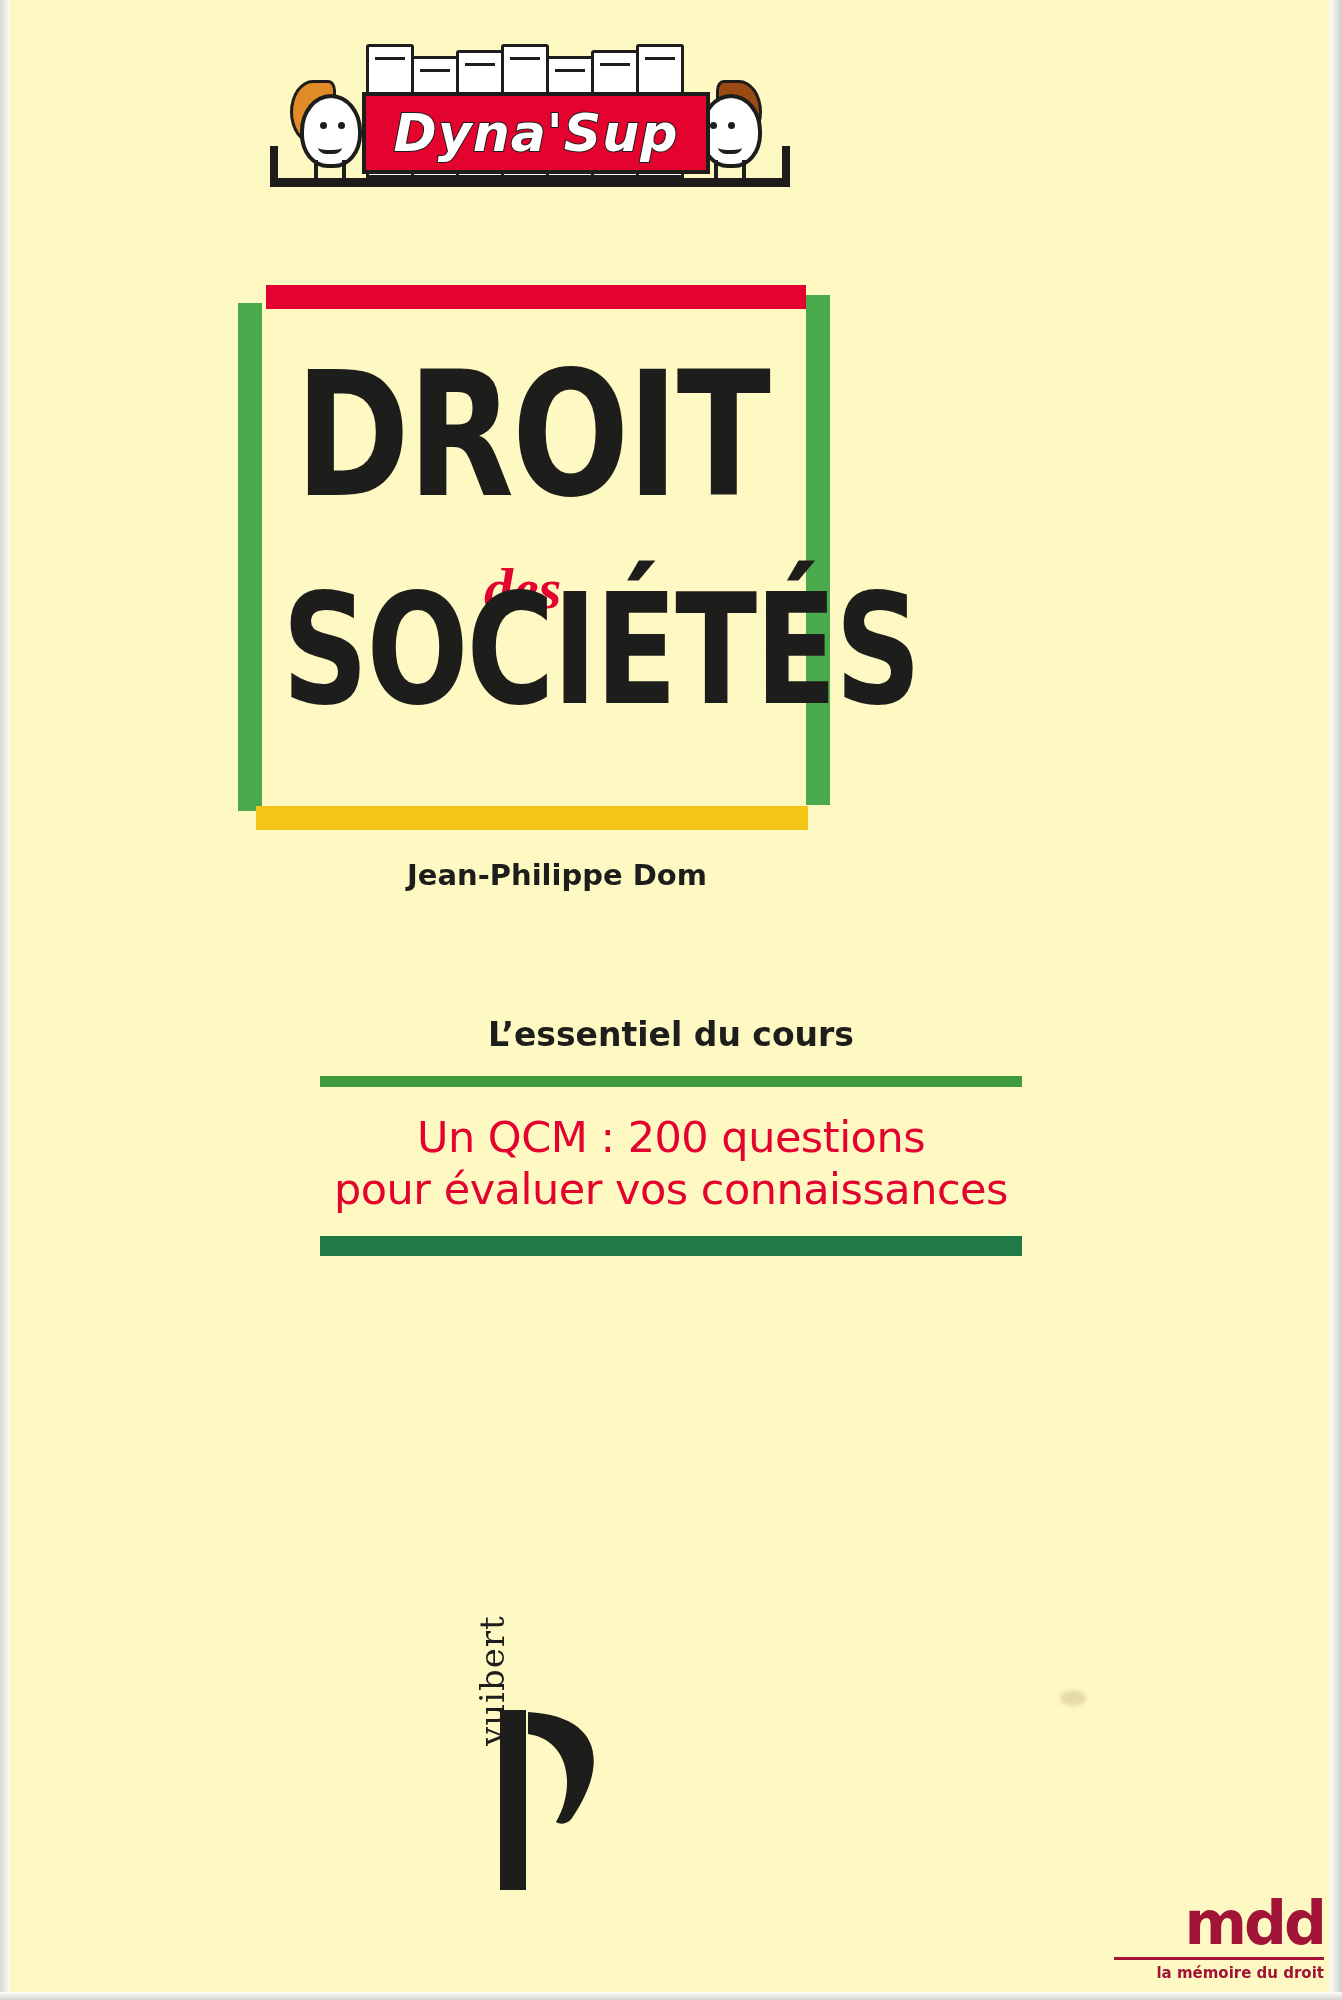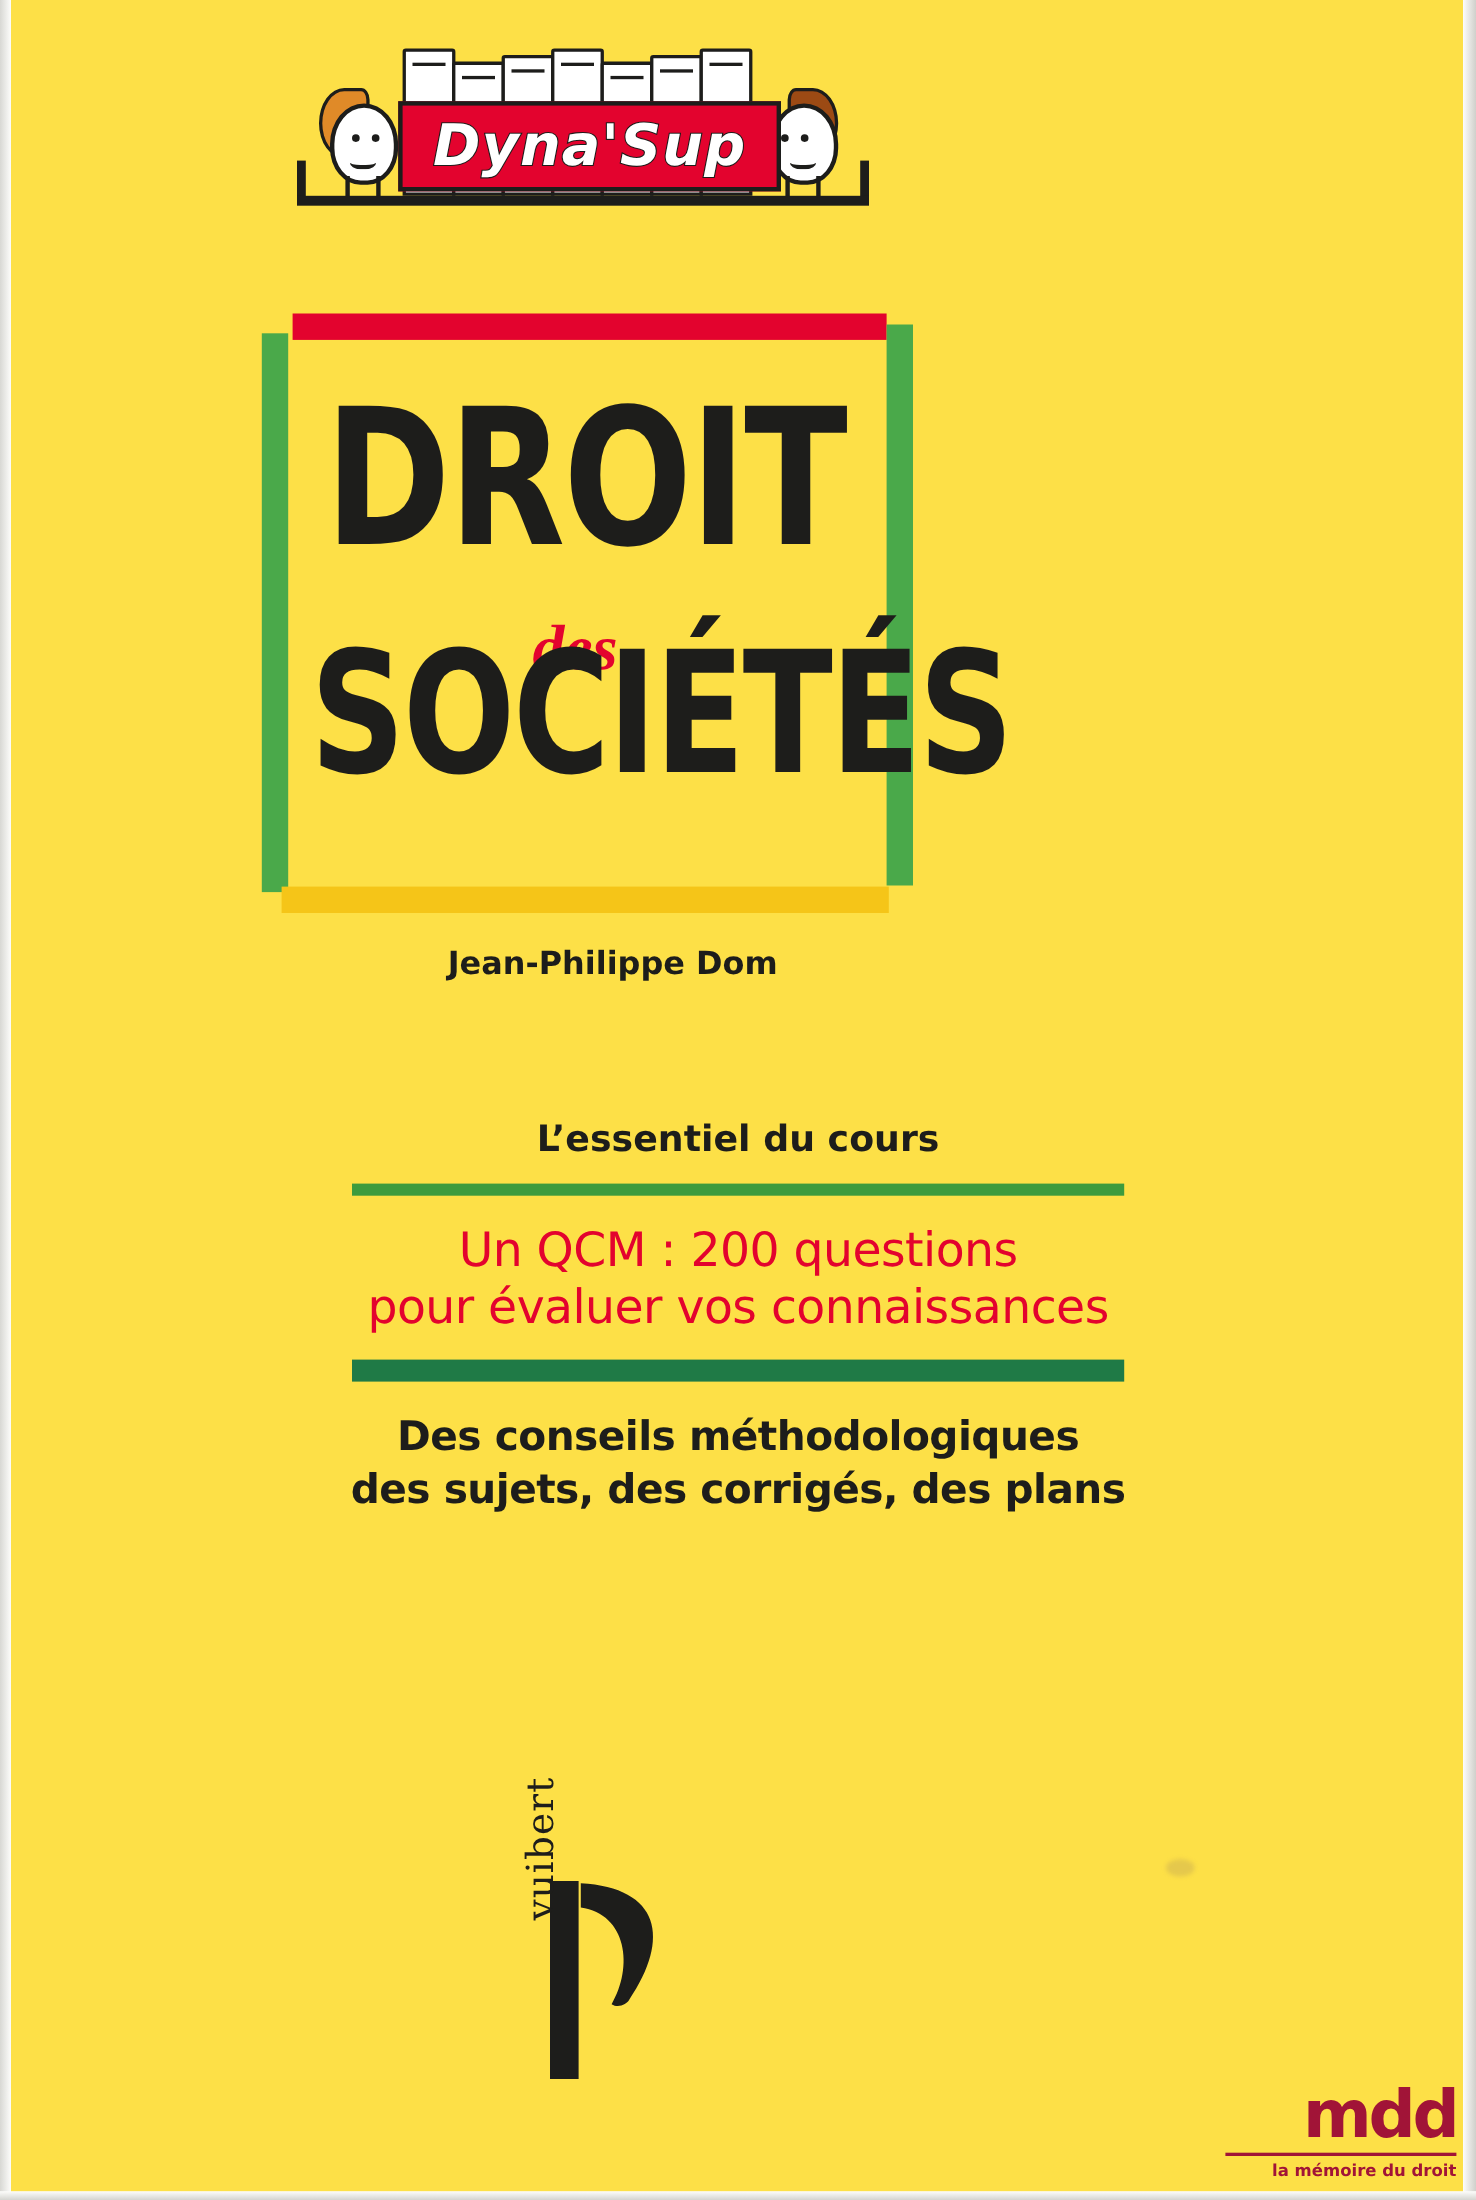--- a/index.html
+++ b/index.html
@@ -14,21 +14,21 @@
     font-family: "Liberation Sans", sans-serif;
     overflow: hidden;
   }
 
   
   .cover {
     position: absolute;
     left: 0; top: 0;
     width: 1342px;
     height: 2000px;
-    background: #fde047;
+    background: #fef9c3;
   }
   .paper-edge-left {
     position: absolute;
     left: 0; top: 0;
     width: 10px; height: 2000px;
     background: linear-gradient(to right, #d8d8d4, #fdfdfb);
   }
   .paper-edge-right {
     position: absolute;
     right: 0; top: 0;
@@ -447,24 +447,20 @@
   <div class="author">Jean-Philippe Dom</div>
 
   <div class="pitch">
     <div class="pitch-line-1">L’essentiel du cours</div>
     <div class="rule-green-thin"></div>
     <div class="pitch-red">
       <div>Un QCM : 200 questions</div>
       <div>pour évaluer vos connaissances</div>
     </div>
     <div class="rule-green-thick"></div>
-    <div class="pitch-dark">
-      <div>Des conseils méthodologiques</div>
-      <div>des sujets, des corrigés, des plans</div>
-    </div>
   </div>
 
   <div class="smudge"></div>
 
   <div class="vuibert">
     <div class="bar"></div>
     <div class="hook">
       <svg width="86" height="120" viewBox="0 0 86 120">
         <path d="M2 2 C 74 6, 84 52, 46 108 C 44 112, 36 116, 30 112 C 50 78, 44 30, 2 24 Z" fill="#1d1d1b"></path>
       </svg>

